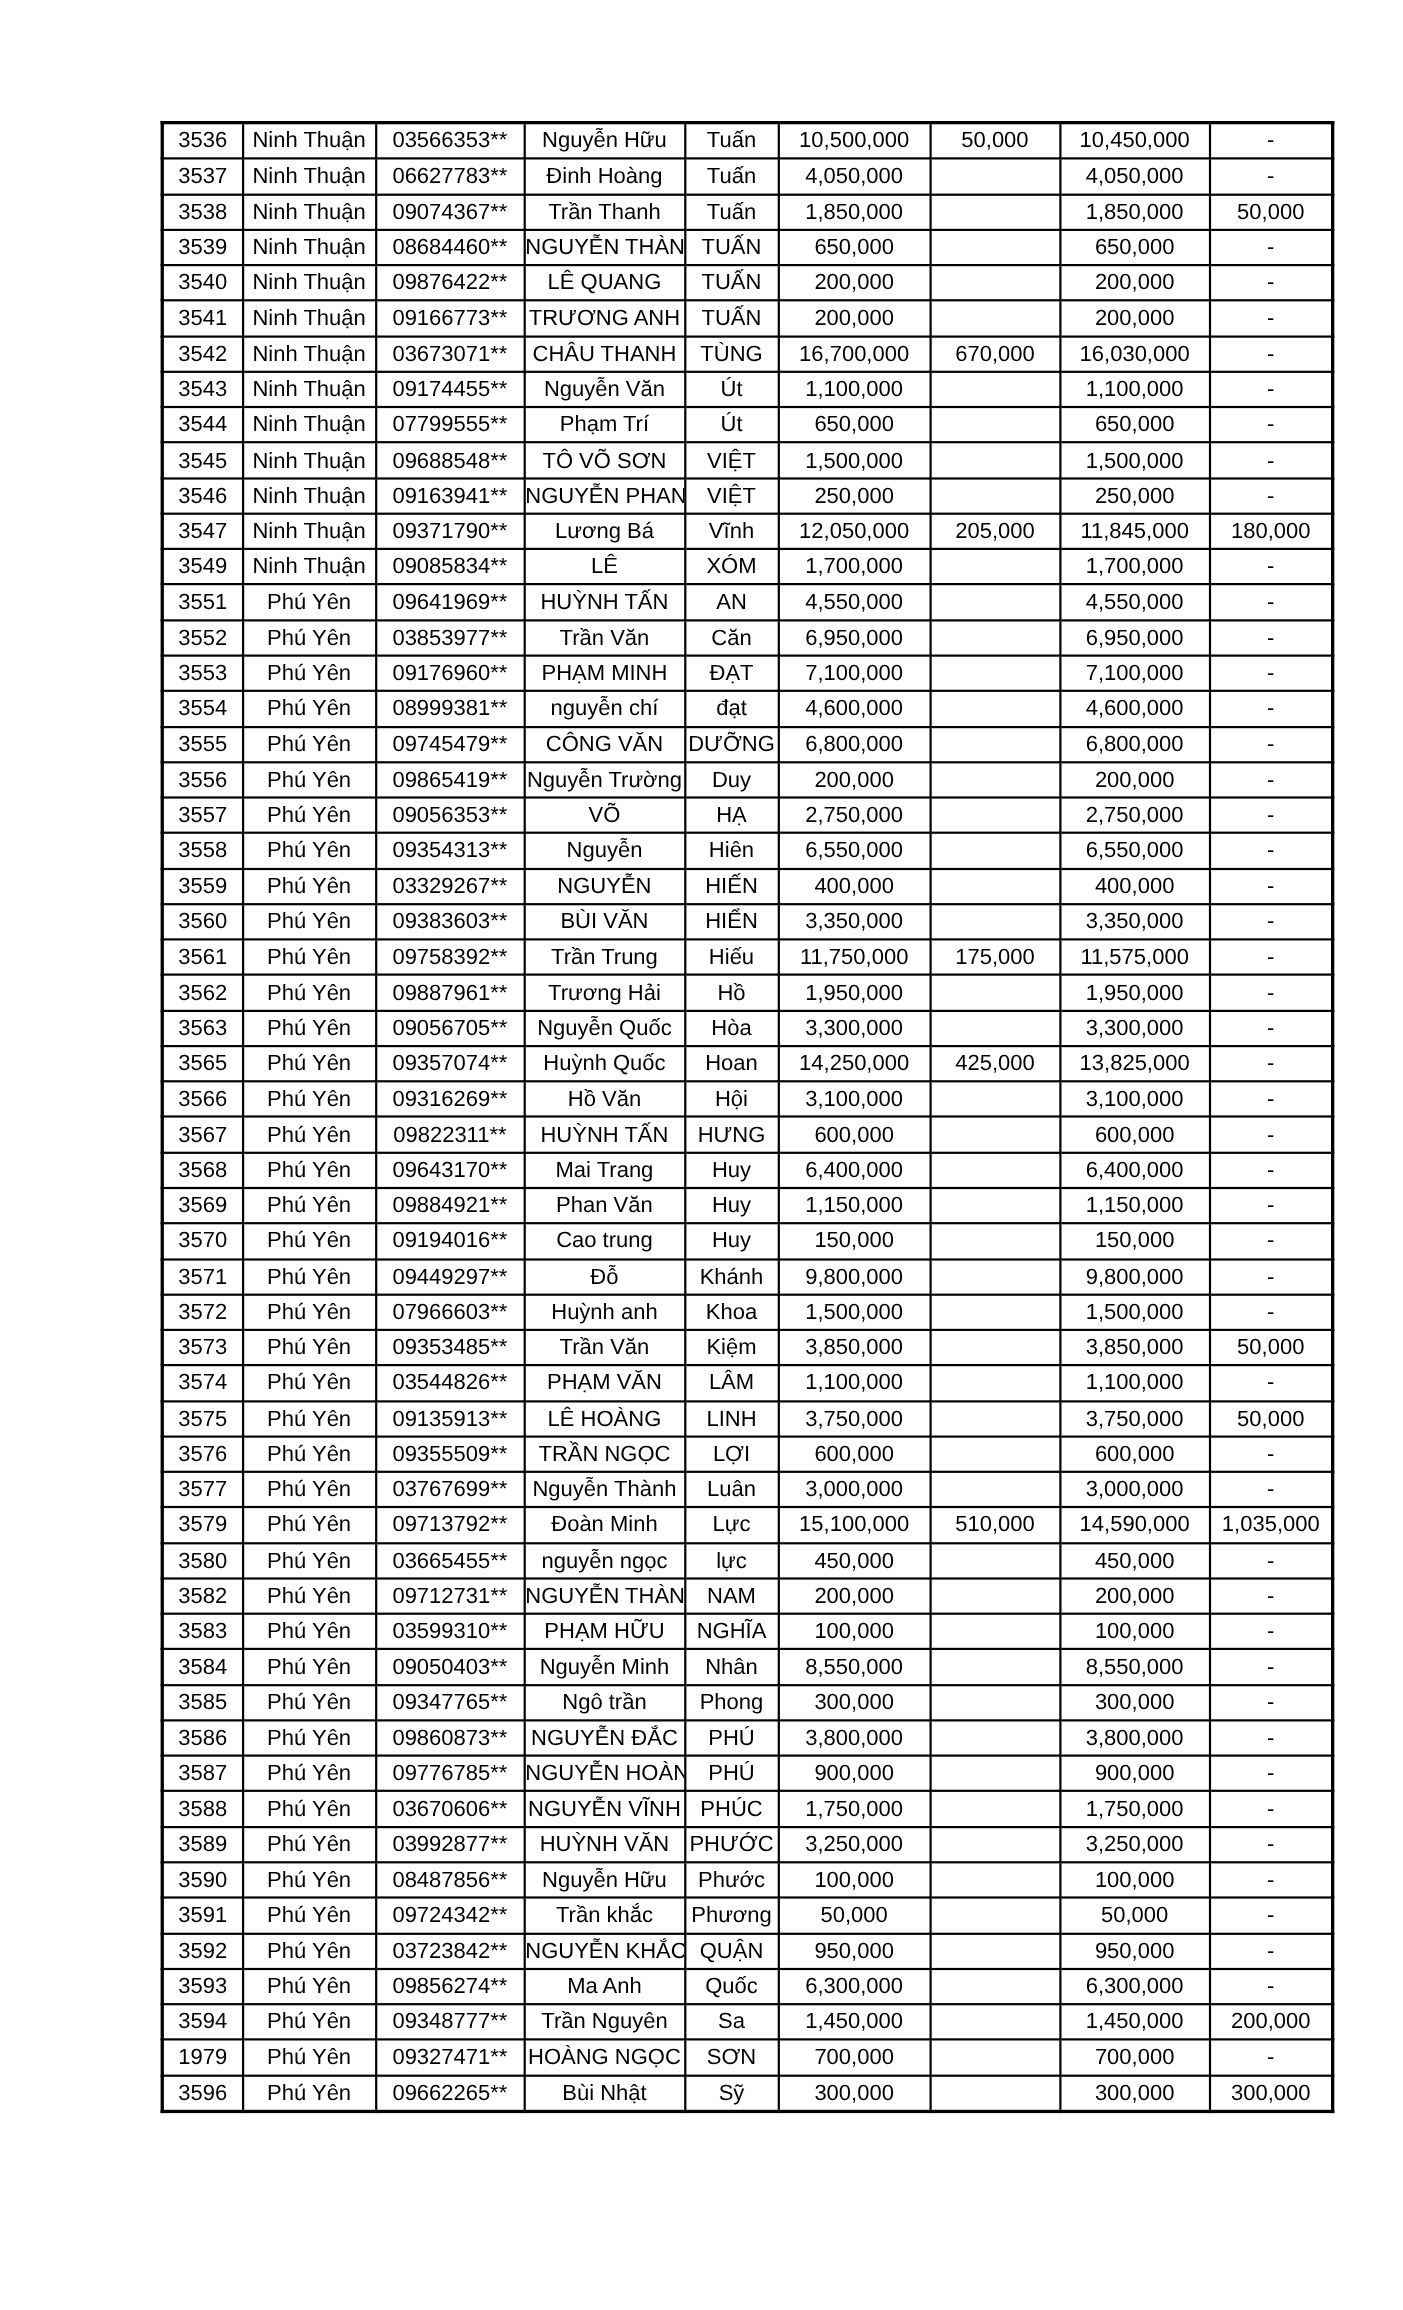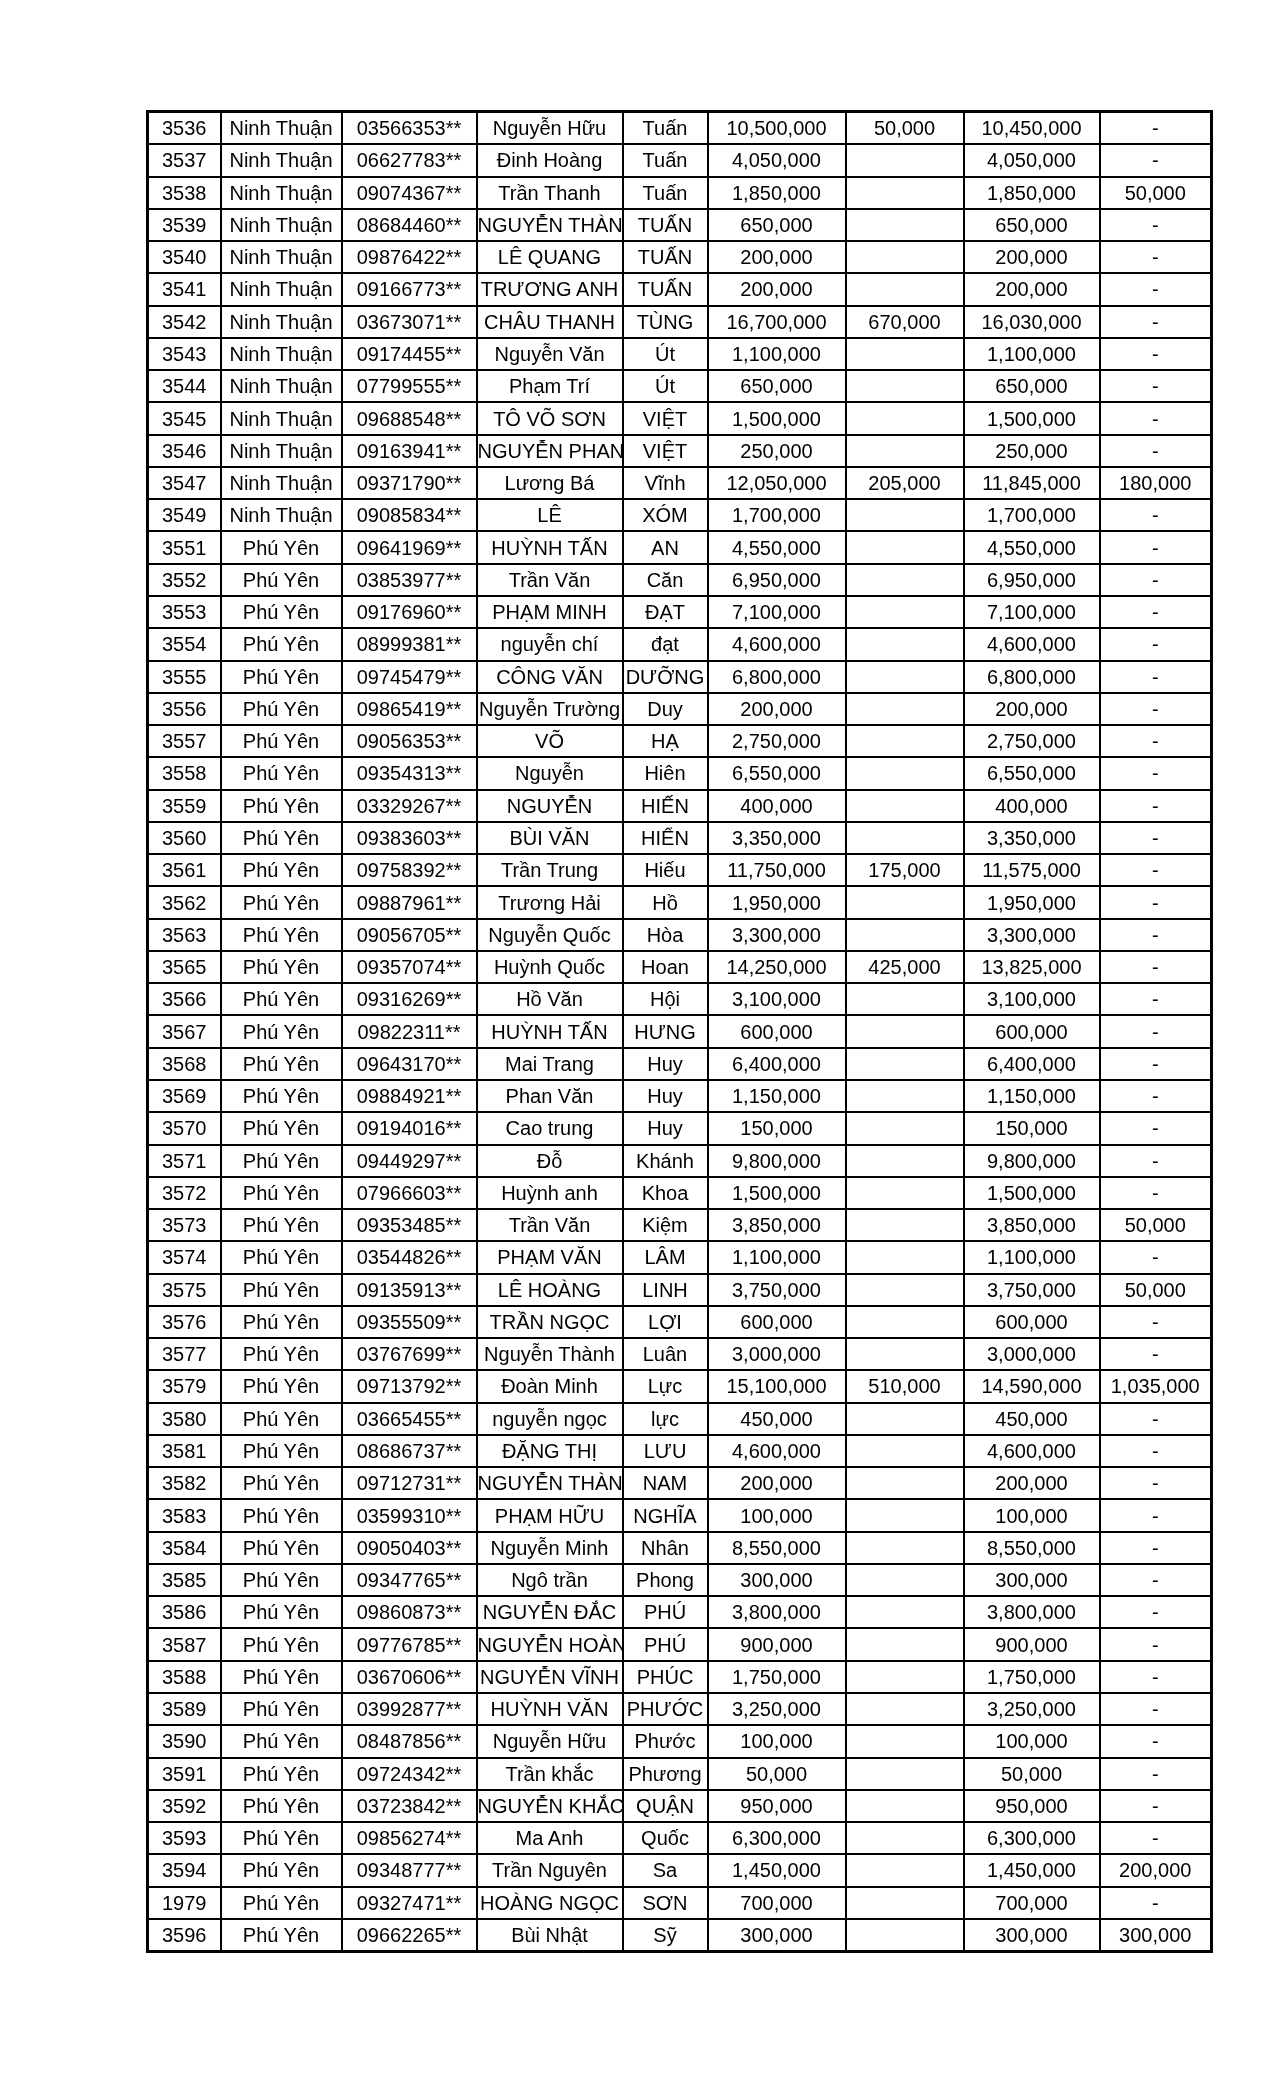--- a/index.html
+++ b/index.html
@@ -488,31 +488,20 @@
           <td>Phú Yên</td>
           <td>03665455**</td>
           <td>nguyễn ngọc</td>
           <td>lực</td>
           <td class="num">450,000</td>
           <td class="blank"></td>
           <td class="num">450,000</td>
           <td class="dash">-</td>
         </tr>
         <tr>
-          <td>3581</td>
-          <td>Phú Yên</td>
-          <td>08686737**</td>
-          <td>ĐẶNG THỊ</td>
-          <td>LƯU</td>
-          <td class="num">4,600,000</td>
-          <td class="blank"></td>
-          <td class="num">4,600,000</td>
-          <td class="dash">-</td>
-        </tr>
-        <tr>
           <td>3582</td>
           <td>Phú Yên</td>
           <td>09712731**</td>
           <td>NGUYỄN THÀNH</td>
           <td>NAM</td>
           <td class="num">200,000</td>
           <td class="blank"></td>
           <td class="num">200,000</td>
           <td class="dash">-</td>
         </tr>

